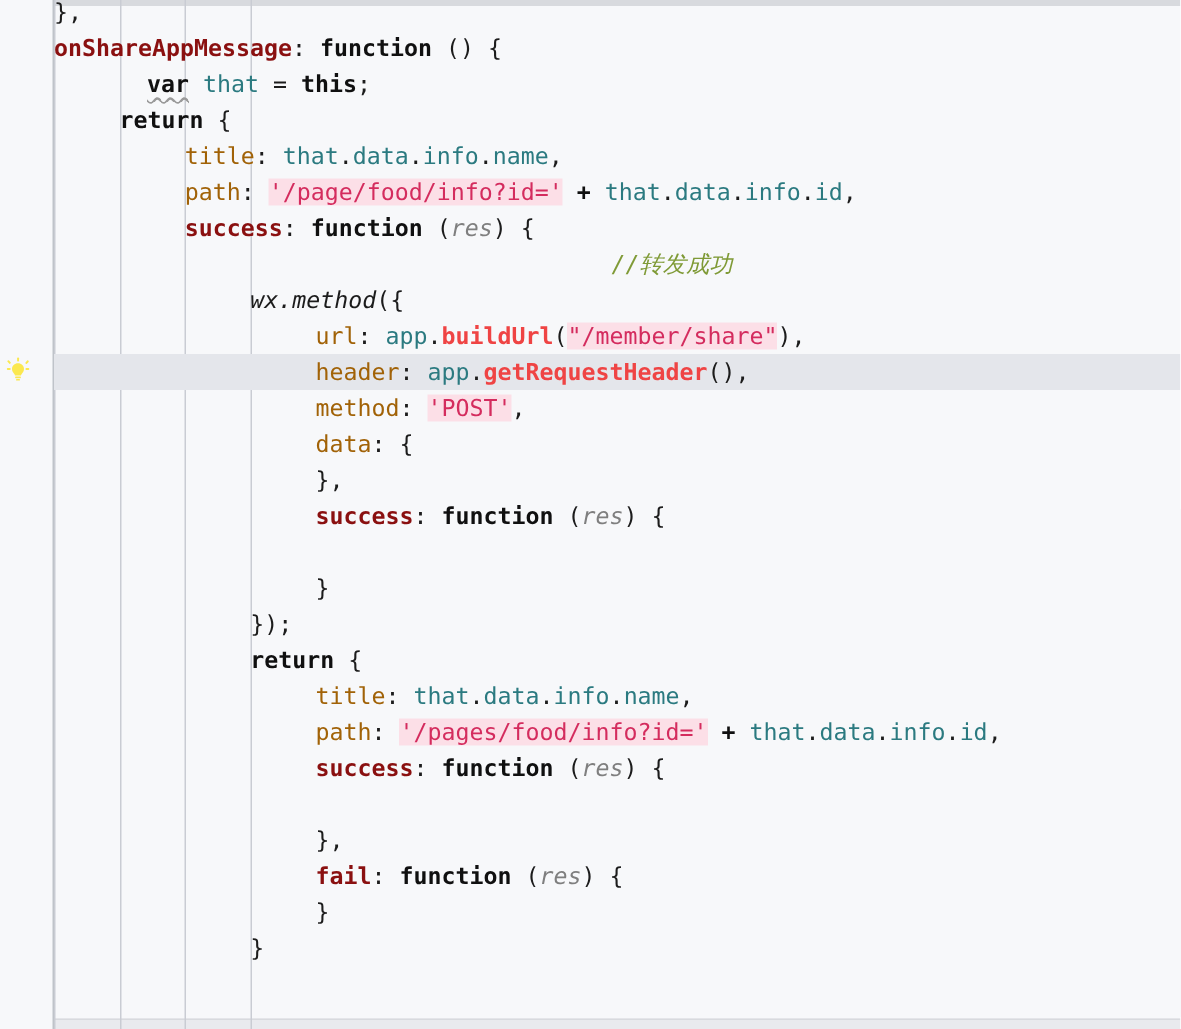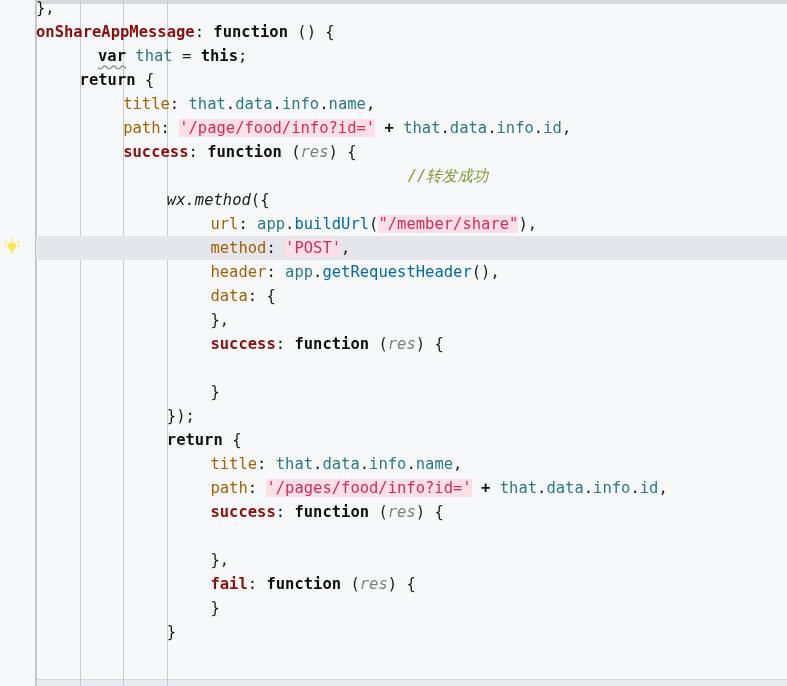--- a/index.html
+++ b/index.html
@@ -73,21 +73,21 @@
     padding-left: 36px;
     box-sizing: border-box;
     position: relative;
   }
   
   .t-plain   { color: #1c1c1c; }
   .t-prop    { color: #8a1010; font-weight: bold; }
   .t-kw      { color: #101010; font-weight: bold; }
   .t-ident   { color: #2b7a80; }
   .t-key     { color: #a16207; }
-  .t-method  { color: #0369a1; font-weight: normal; }
+  .t-method  { color: #ef4444; font-weight: bold; }
   .t-fnitalic{ color: #1c1c1c; font-style: italic; }
   .t-param   { color: #7f7f7f; font-style: italic; }
   .t-comment { color: #7f9a36; font-style: italic; }
   .t-str     { color: #d42c5e; background: #fcdfe7; }
   .t-punct   { color: #1c1c1c; }
   .t-op      { color: #101010; font-weight: bold; }
   .squiggle {
     text-decoration: underline wavy #9a9a9a;
     text-decoration-skip-ink: none;
     text-underline-offset: 3px;
@@ -136,22 +136,22 @@
       <div class="ln" style="padding-left: 36px; margin-top: -6px;"><span class="t-plain">},</span></div>
       <div class="ln" style="padding-left: 36px;"><span class="t-prop">onShareAppMessage</span><span class="t-punct">: </span><span class="t-kw">function</span><span class="t-punct"> () {</span></div>
       <div class="ln" style="padding-left: 98px;"><span class="t-kw squiggle">var</span><span class="t-punct"> </span><span class="t-ident">that</span><span class="t-punct"> = </span><span class="t-kw">this</span><span class="t-punct">;</span></div>
       <div class="ln" style="padding-left: 79.6px;"><span class="t-kw">return</span><span class="t-punct"> {</span></div>
       <div class="ln" style="padding-left: 123.2px;"><span class="t-key">title</span><span class="t-punct">: </span><span class="t-ident">that</span><span class="t-punct">.</span><span class="t-ident">data</span><span class="t-punct">.</span><span class="t-ident">info</span><span class="t-punct">.</span><span class="t-ident">name</span><span class="t-punct">,</span></div>
       <div class="ln" style="padding-left: 123.2px;"><span class="t-key">path</span><span class="t-punct">: </span><span class="t-str">'/page/food/info?id='</span><span class="t-punct"> </span><span class="t-op">+</span><span class="t-punct"> </span><span class="t-ident">that</span><span class="t-punct">.</span><span class="t-ident">data</span><span class="t-punct">.</span><span class="t-ident">info</span><span class="t-punct">.</span><span class="t-ident">id</span><span class="t-punct">,</span></div>
       <div class="ln" style="padding-left: 123.2px;"><span class="t-prop">success</span><span class="t-punct">: </span><span class="t-kw">function</span><span class="t-punct"> (</span><span class="t-param">res</span><span class="t-punct">) {</span></div>
       <div class="ln" style="padding-left: 109px; text-align: center;"><span class="t-comment">//转发成功</span></div>
       <div class="ln" style="padding-left: 166.8px;"><span class="t-fnitalic">wx</span><span class="t-fnitalic">.</span><span class="t-fnitalic">method</span><span class="t-punct">({</span></div>
       <div class="ln" style="padding-left: 210.4px;"><span class="t-key">url</span><span class="t-punct">: </span><span class="t-ident">app</span><span class="t-punct">.</span><span class="t-method">buildUrl</span><span class="t-punct">(</span><span class="t-str">"/member/share"</span><span class="t-punct">),</span></div>
+      <div class="ln" style="padding-left: 210.4px;"><span class="t-key">header</span><span class="t-punct">: </span><span class="t-ident">app</span><span class="t-punct">.</span><span class="t-method">getRequestHeader</span><span class="t-punct">(),</span></div>
       <div class="ln" style="padding-left: 210.4px;"><span class="t-key">method</span><span class="t-punct">: </span><span class="t-str">'POST'</span><span class="t-punct">,</span></div>
-      <div class="ln" style="padding-left: 210.4px;"><span class="t-key">header</span><span class="t-punct">: </span><span class="t-ident">app</span><span class="t-punct">.</span><span class="t-method">getRequestHeader</span><span class="t-punct">(),</span></div>
       <div class="ln" style="padding-left: 210.4px;"><span class="t-key">data</span><span class="t-punct">: {</span></div>
       <div class="ln" style="padding-left: 210.4px;"><span class="t-punct">},</span></div>
       <div class="ln" style="padding-left: 210.4px;"><span class="t-prop">success</span><span class="t-punct">: </span><span class="t-kw">function</span><span class="t-punct"> (</span><span class="t-param">res</span><span class="t-punct">) {</span></div>
       <div class="ln" style="padding-left: 36px;">&nbsp;</div>
       <div class="ln" style="padding-left: 210.4px;"><span class="t-punct">}</span></div>
       <div class="ln" style="padding-left: 166.8px;"><span class="t-punct">});</span></div>
       <div class="ln" style="padding-left: 166.8px;"><span class="t-kw">return</span><span class="t-punct"> {</span></div>
       <div class="ln" style="padding-left: 210.4px;"><span class="t-key">title</span><span class="t-punct">: </span><span class="t-ident">that</span><span class="t-punct">.</span><span class="t-ident">data</span><span class="t-punct">.</span><span class="t-ident">info</span><span class="t-punct">.</span><span class="t-ident">name</span><span class="t-punct">,</span></div>
       <div class="ln" style="padding-left: 210.4px;"><span class="t-key">path</span><span class="t-punct">: </span><span class="t-str">'/pages/food/info?id='</span><span class="t-punct"> </span><span class="t-op">+</span><span class="t-punct"> </span><span class="t-ident">that</span><span class="t-punct">.</span><span class="t-ident">data</span><span class="t-punct">.</span><span class="t-ident">info</span><span class="t-punct">.</span><span class="t-ident">id</span><span class="t-punct">,</span></div>
       <div class="ln" style="padding-left: 210.4px;"><span class="t-prop">success</span><span class="t-punct">: </span><span class="t-kw">function</span><span class="t-punct"> (</span><span class="t-param">res</span><span class="t-punct">) {</span></div>

